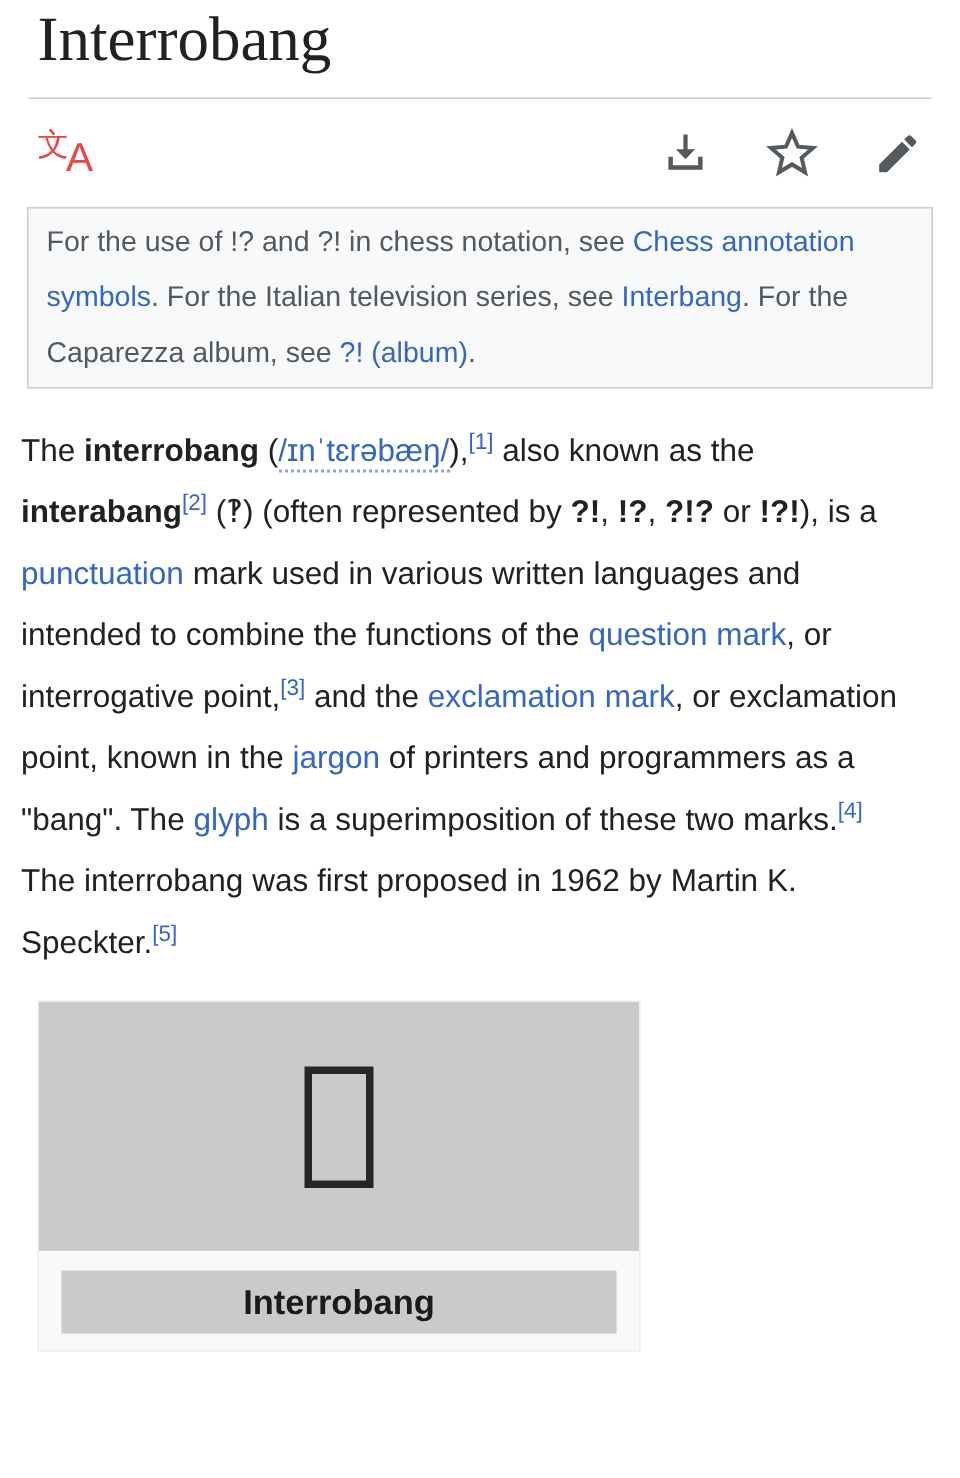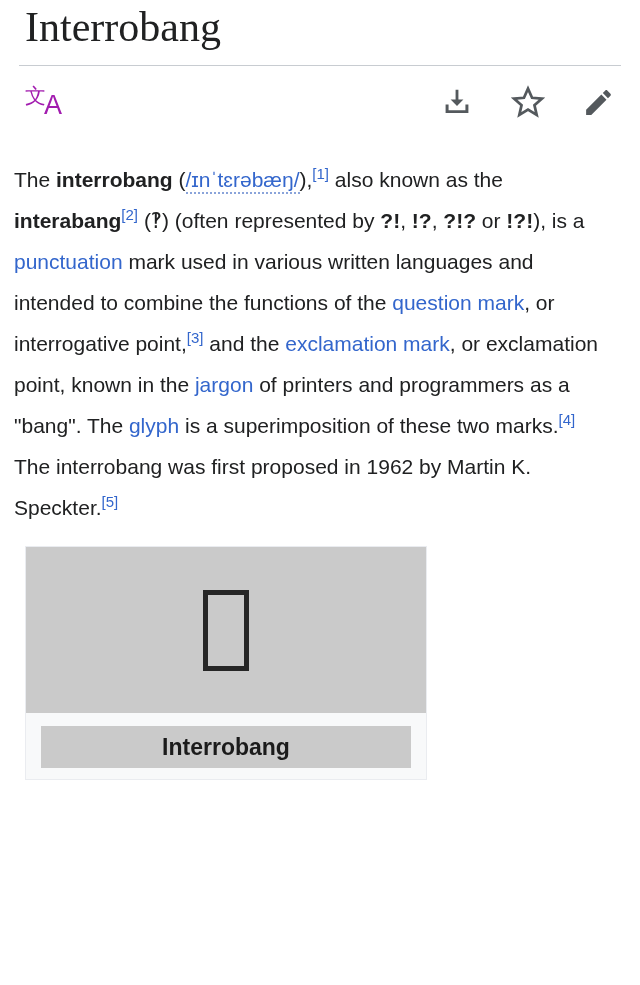--- a/index.html
+++ b/index.html
@@ -7,21 +7,21 @@
     width:640px;height:985px;background:#ffffff;overflow:hidden;
     font-family:"Liberation Sans","DejaVu Sans",sans-serif;color:#202122;
   }
   h1.title{
     margin:0;padding:2px 0 0 25px;
     font-family:"Liberation Serif","DejaVu Serif",serif;
     font-weight:400;font-size:42px;line-height:50px;color:#202122;
   }
   .rule{border:0;border-top:1px solid #c8ccd1;margin:13px 19px 0 19px}
   .actions{display:flex;align-items:center;height:72px;padding:0 25px}
-  .iconbtn{background:none;border:0;padding:0;margin:0;cursor:pointer;color:#a21caf;display:flex;align-items:flex-start}
+  .iconbtn{background:none;border:0;padding:0;margin:0;cursor:pointer;color:#ef4444;display:flex;align-items:flex-start}
   .lang{font-size:27px;line-height:1;letter-spacing:0}
   .lang .wen{font-size:21px;vertical-align:9px}
   .lang .la{font-size:27px;margin-left:-2px;vertical-align:-2px}
   .spacer{flex:1}
   .right-icons{display:flex;align-items:center;gap:36px}
   .hatnote{
     margin:0 18px;border:1px solid #c9cdd2;background:#f8f9fa;
     padding:4px 12px;font-size:19px;line-height:37px;color:#54595d;
   }
   .lead{margin:21px 24px 0 14px;font-size:21px;line-height:41px;color:#202122}
@@ -69,20 +69,21 @@
         </svg>
       </button>
       <button class="iconbtn">
         <svg width="33" height="33" viewBox="0 0 24 24">
           <path d="M3 17.25V21h3.75L17.81 9.94l-3.75-3.75L3 17.25zM20.71 7.04c.39-.39.39-1.02 0-1.41l-2.34-2.34c-.39-.39-1.02-.39-1.41 0l-1.83 1.83 3.75 3.75 1.83-1.83z" fill="#54595d"></path>
         </svg>
       </button>
     </div>
   </div>
 
+  <div class="hatnote"><span>For the use of !? and ?! in chess notation, see </span><a class="lnk">Chess annotation symbols</a><span>. For the Italian television series, see </span><a class="lnk">Interbang</a><span>. For the Caparezza album, see </span><a class="lnk">?! (album)</a><span>.</span></div>
 
   <p class="lead"><span>The </span><span class="b">interrobang</span><span> (</span><a class="lnk ipa">/ɪnˈtɛrəbæŋ/</a><span>),</span><sup><a class="lnk">[1]</a></sup><span> also known as the </span><span class="b">interabang</span><sup><a class="lnk">[2]</a></sup><span> (‽) (often represented by </span><span class="b">?!</span><span>, </span><span class="b">!?</span><span>, </span><span class="b">?!?</span><span> or </span><span class="b">!?!</span><span>), is a </span><a class="lnk">punctuation</a><span> mark used in various written languages and intended to combine the functions of the </span><a class="lnk">question mark</a><span>, or interrogative point,</span><sup><a class="lnk">[3]</a></sup><span> and the </span><a class="lnk">exclamation mark</a><span>, or exclamation point, known in the </span><a class="lnk">jargon</a><span> of printers and programmers as a "bang". The </span><a class="lnk">glyph</a><span> is a superimposition of these two marks.</span><sup><a class="lnk">[4]</a></sup><span> The interrobang was first proposed in 1962 by Martin K. Speckter.</span><sup><a class="lnk">[5]</a></sup></p>
 
   <figure class="infobox" style="margin:18px 0 0 25px">
     <div class="imgarea">
       <div class="tofu"></div>
     </div>
     <figcaption class="cap">
       <div class="capbar">Interrobang</div>
     </figcaption>

